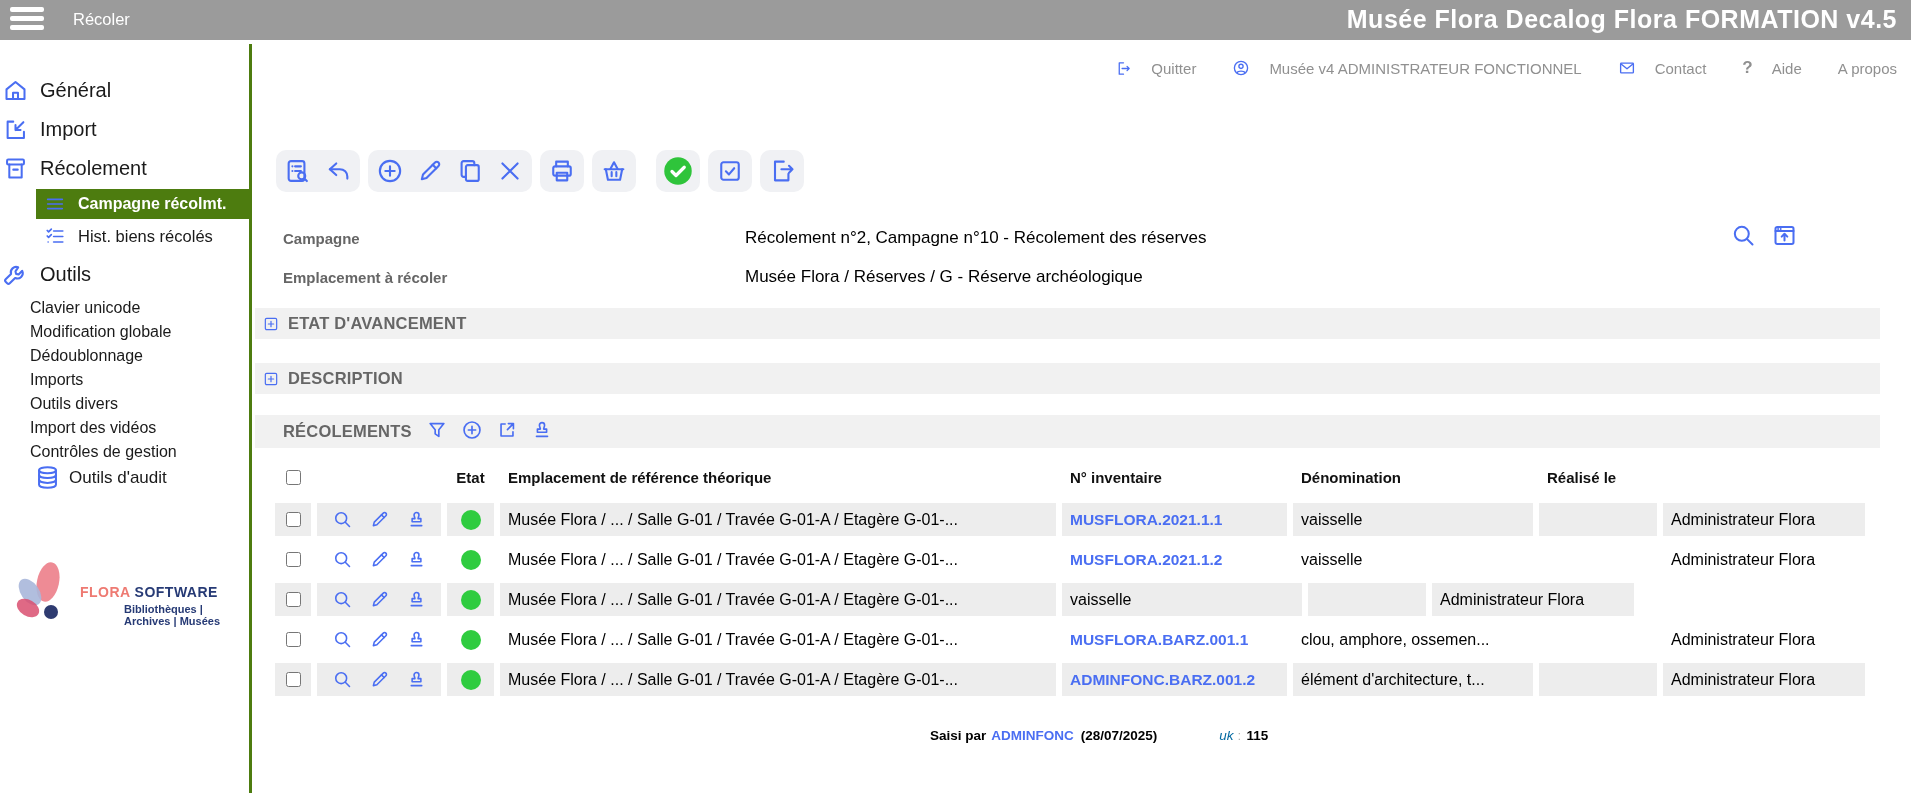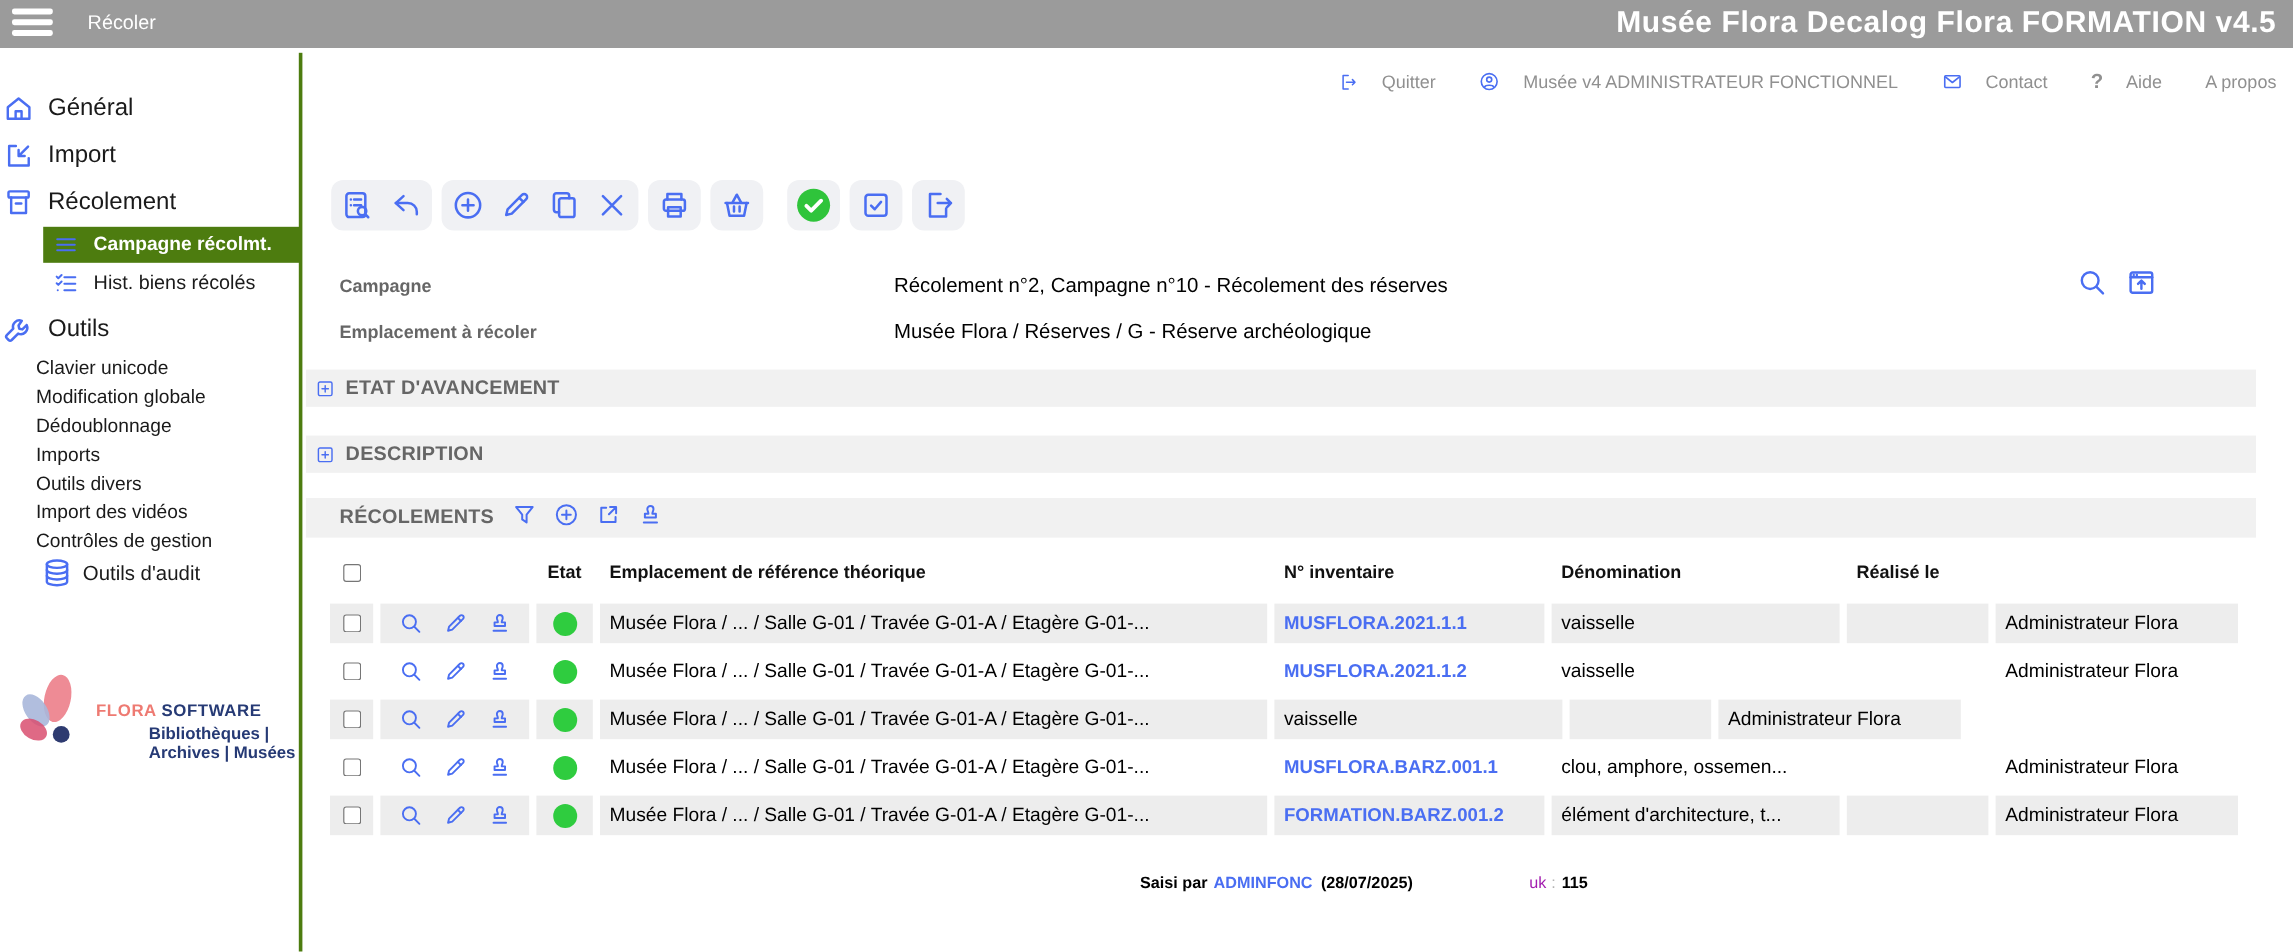--- a/index.html
+++ b/index.html
@@ -24,21 +24,21 @@
   .sub-item { position:absolute; left:36px; display:flex; align-items:center; cursor:pointer; }
   .sub-item .sublabel { color:#1a1a1a; font-size:16.5px; margin-left:12px; }
   .tool-item { position:absolute; left:30px; color:#1a1a1a; font-size:16px; cursor:pointer; white-space:nowrap; }
   .audit-item { position:absolute; left:34px; display:flex; align-items:center; cursor:pointer; }
   .audit-item .sublabel { color:#1a1a1a; font-size:17px; margin-left:8px; }
   .logo { position:absolute; left:8px; top:516px; width:240px; height:72px; }
   .logo-text { position:absolute; left:72px; top:24px; }
   .logo-brand { font-size:14px; font-weight:bold; letter-spacing:.5px; }
   .logo-flora { color:#ee7a72; }
   .logo-soft { color:#263a75; }
-  .logo-tag { font-size:14px; color:#263a75; font-weight:bold; margin-top:3px;padding-left:44px; }
+  .logo-tag { font-size:11px; color:#263a75; font-weight:bold; margin-top:3px;padding-left:44px; }
 
   
   .utility { position:absolute; top:58px; right:14px; display:flex; align-items:center; gap:36px; color:#909090; font-size:15px; }
   .ulink { display:flex; align-items:center; gap:19px; cursor:pointer; white-space:nowrap; }
   .qmark { font-size:17px; font-weight:bold; color:#909090; }
 
   
   .tab { position:absolute; left:298px; top:110px; height:37px; padding:0 30px; background:#4b74f5;
          color:#fff; font-size:17px; border-radius:10px 10px 0 0; display:flex; align-items:center; cursor:pointer; }
   .toolbar { position:absolute; left:276px; top:150px; display:flex; gap:8px; }
@@ -75,25 +75,25 @@
   .c7{width:118px; padding-left:8px;}
   .c8{width:202px; padding-left:8px;}
   .shaded .cell { background:#ededed; }
   .cell-text { font-size:16px; color:#000; }
   .inv-link { font-size:15.5px; font-weight:bold; color:#4a6ef2; cursor:pointer; }
   .dot { width:20px; height:20px; border-radius:50%; background:#2fcc3f; }
   .cb { width:15px; height:15px; accent-color:#4a6ef2; cursor:pointer; }
   .ricon { cursor:pointer; display:flex; }
 
   
-  .footer { position:absolute; left:950px; top:728px; display:flex; align-items:center; font-size:13.5px; color:#000; }
+  .footer { position:absolute; left:930px; top:728px; display:flex; align-items:center; font-size:13.5px; color:#000; }
   .footer .b { font-weight:bold; }
   .footer .lnk { color:#4a6ef2; font-weight:bold; margin:0 5px; cursor:pointer; }
   .footer .date { margin-left:2px; }
-  .uk-label { color:#a21caf; margin-left:97px; }
+  .uk-label { color:#0369a1; margin-left:62px;font-style:italic; }
   .uk-colon { color:#b3b3b3; margin-left:4px; }
   .uk-val { font-weight:bold; margin-left:5px; }
 
   svg.stk { fill:none; stroke:#4a6ef2; stroke-width:1.8; stroke-linecap:round; stroke-linejoin:round; }
 </style>
 </head>
 <body>
 
 <div id="app">
 
@@ -589,21 +589,21 @@
           </svg>
         </span>
     </div>
     <div class="cell c3">
         <span class="dot"></span>
       </div>
     <div class="cell c4">
         <span class="cell-text">Musée Flora / ... / Salle G-01 / Travée G-01-A / Etagère G-01-...</span>
       </div>
     <div class="cell c5">
-        <span class="inv-link">FORMATION.BARZ.001.2</span>
+        <span class="inv-link">ADMINFONC.BARZ.001.2</span>
       </div>
     <div class="cell c6">
         <span class="cell-text">élément d'architecture, t...</span>
       </div>
     <div class="cell c7">
         <span class="cell-text"></span>
       </div>
     <div class="cell c8">
         <span class="cell-text">Administrateur Flora</span>
       </div>

